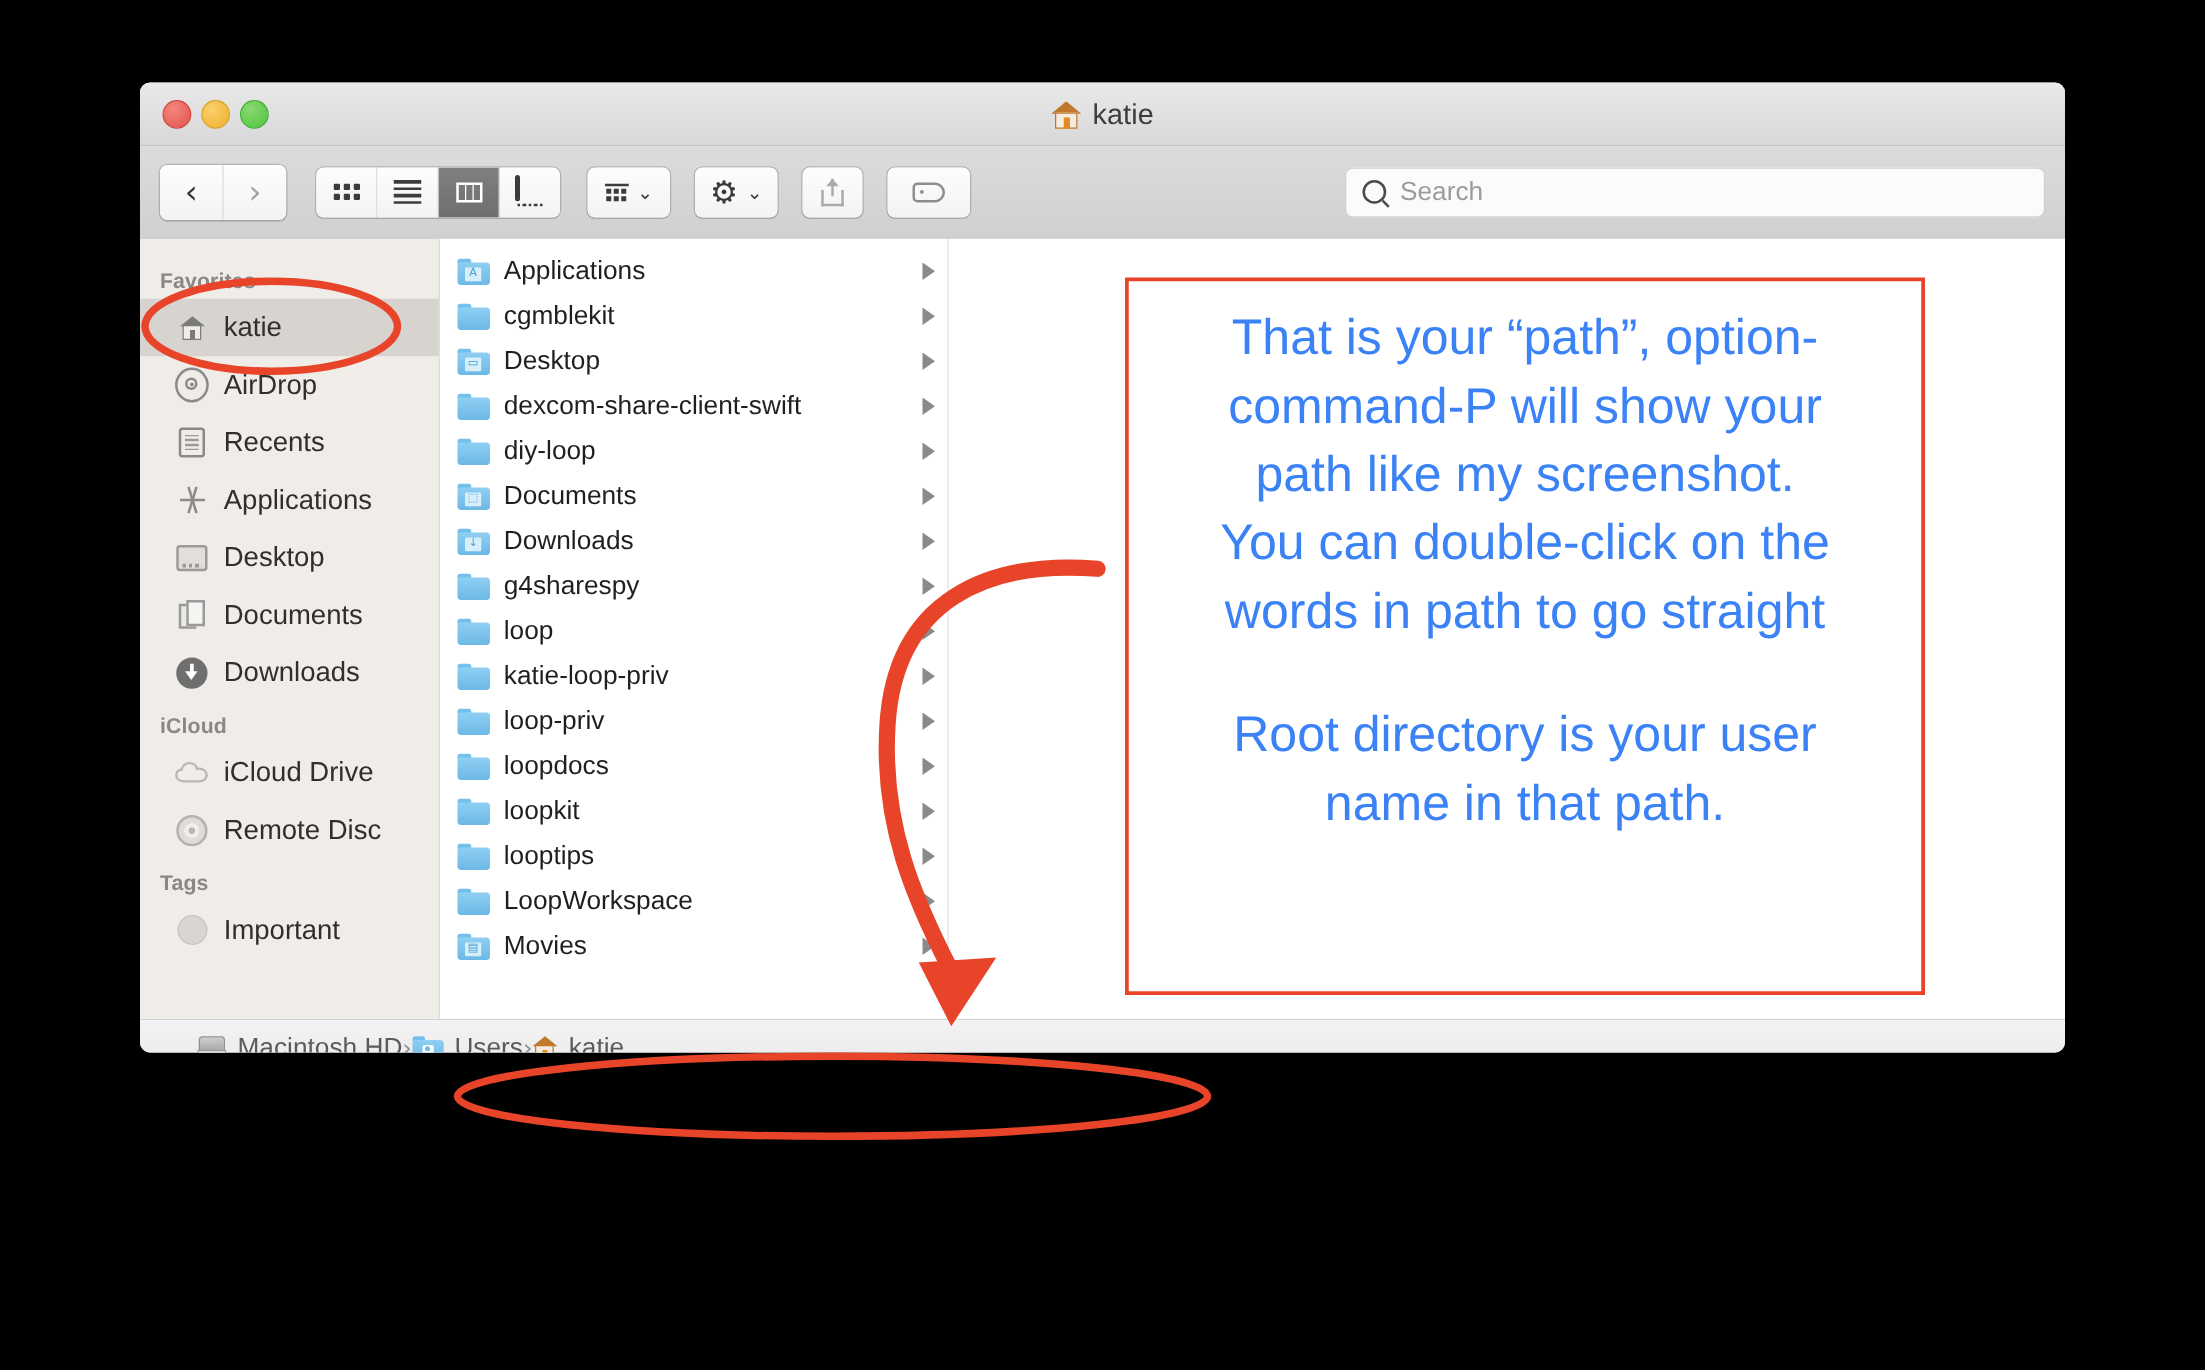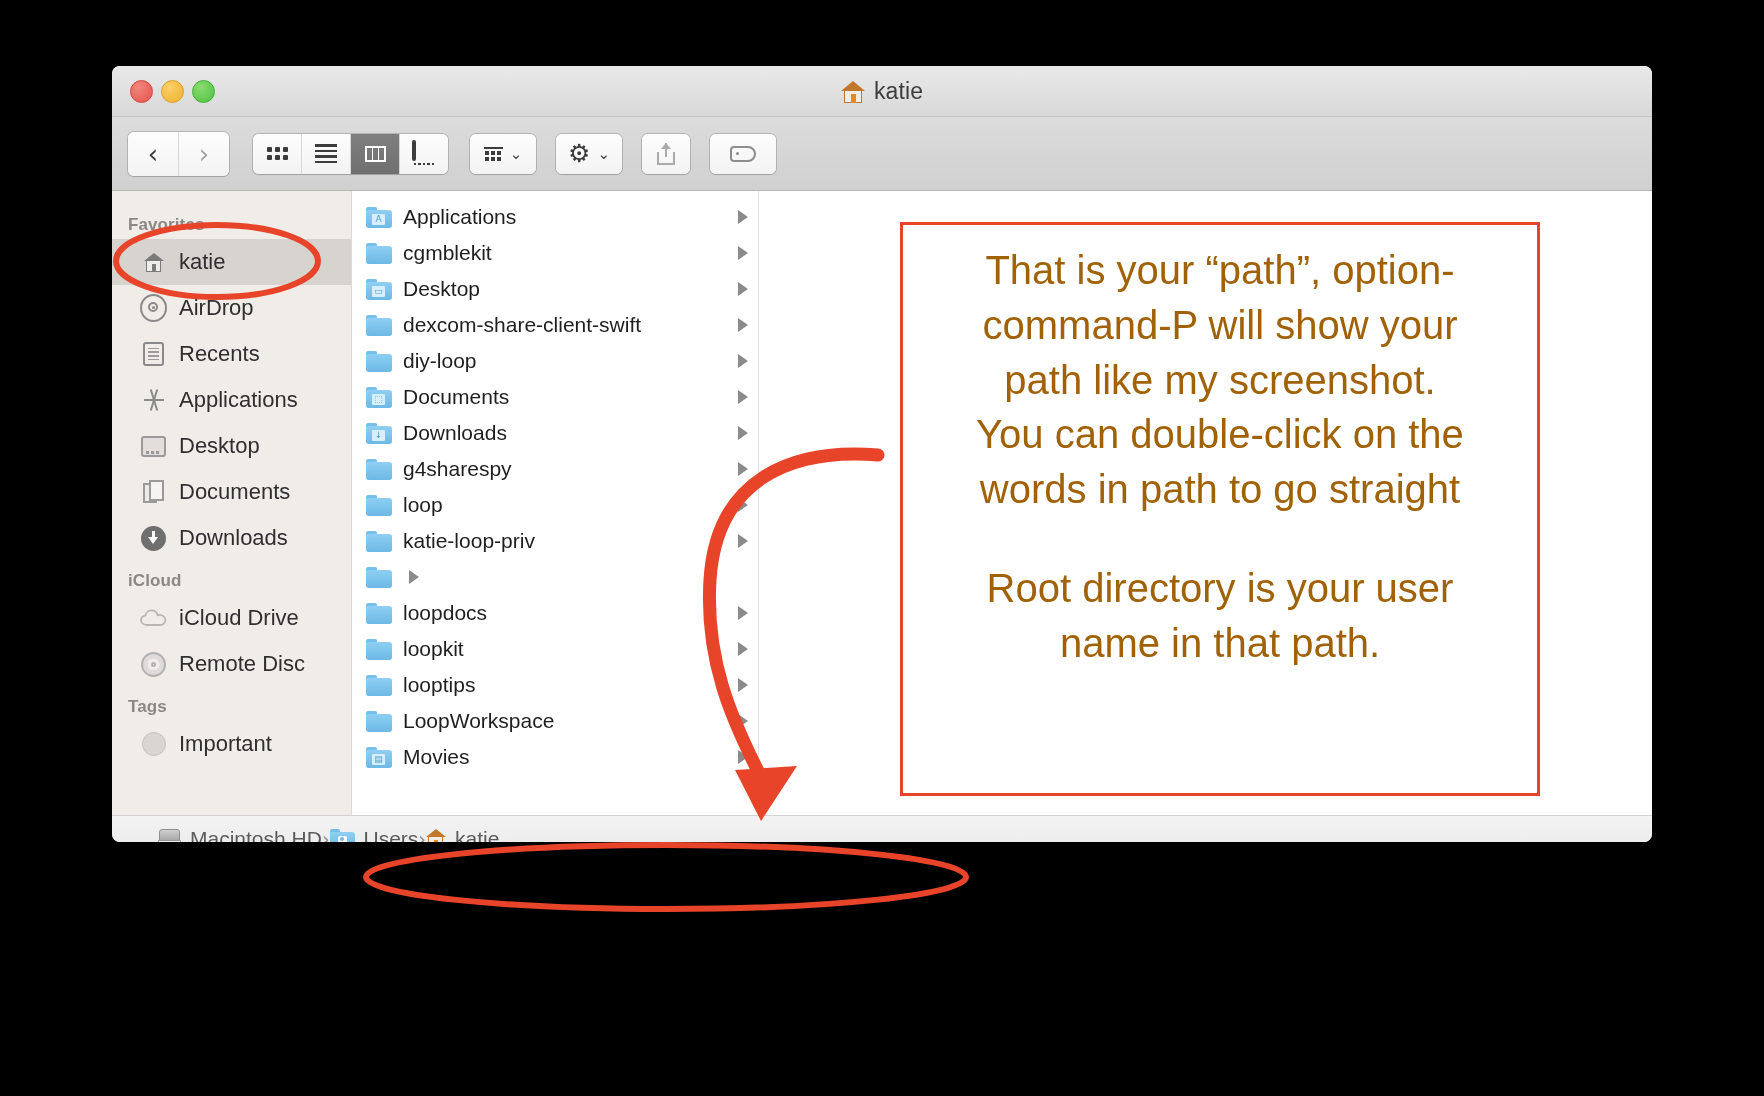--- a/index.html
+++ b/index.html
@@ -426,21 +426,21 @@
     top: 222px;
     width: 640px;
     height: 574px;
     border: 3px solid #E8442A;
     box-sizing: border-box;
     background: transparent;
     padding: 18px 16px 0 16px;
     text-align: center;
     font-size: 40px;
     line-height: 1.37;
-    color: #a16207;
+    color: #3b82f6;
     font-family: "Liberation Sans", sans-serif;
   }
   .note-box p { margin: 0; }
   .note-box .gap { height: 44px; }
 </style>
 </head>
 <body>
 
 <div id="canvas">
 
@@ -554,20 +554,24 @@
       </div>
 
       <div style="width:20px"></div>
 
       <div class="btn-group">
         <div class="tb-btn wide">
           <span class="tag-ico"></span>
         </div>
       </div>
 
+      <div class="search-field">
+        <span class="mag"></span>
+        <span class="search-ph">Search</span>
+      </div>
     </div>
 
     <div class="wbody">
 
       <div class="sidebar">
 
         <div class="sb-head">Favorites</div>
 
         <div class="sb-item selected">
           <span class="sb-ico">
@@ -751,20 +755,21 @@
               <span class="main"></span>
             </span>
           <span class="fname">katie-loop-priv</span>
           <span class="disc-tri"></span>
         </div>
         <div class="file-row">
           <span class="folder">
               <span class="tab"></span>
               <span class="main"></span>
             </span>
+          <span class="fname">loop-priv</span>
           <span class="disc-tri"></span>
         </div>
         <div class="file-row">
           <span class="folder">
               <span class="tab"></span>
               <span class="main"></span>
             </span>
           <span class="fname">loopdocs</span>
           <span class="disc-tri"></span>
         </div>

